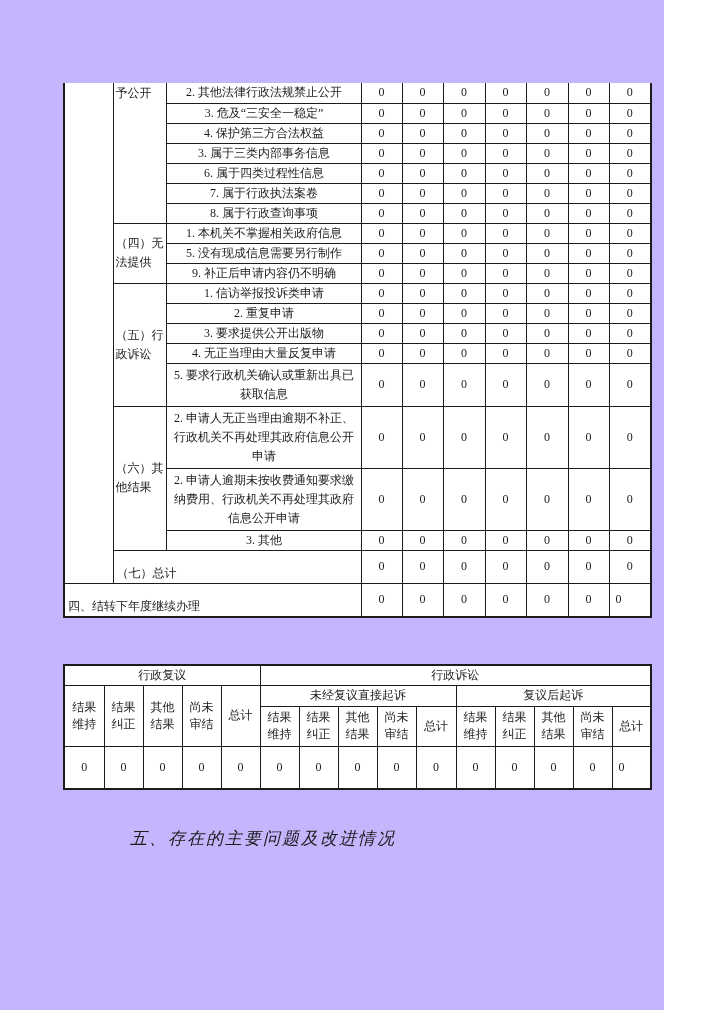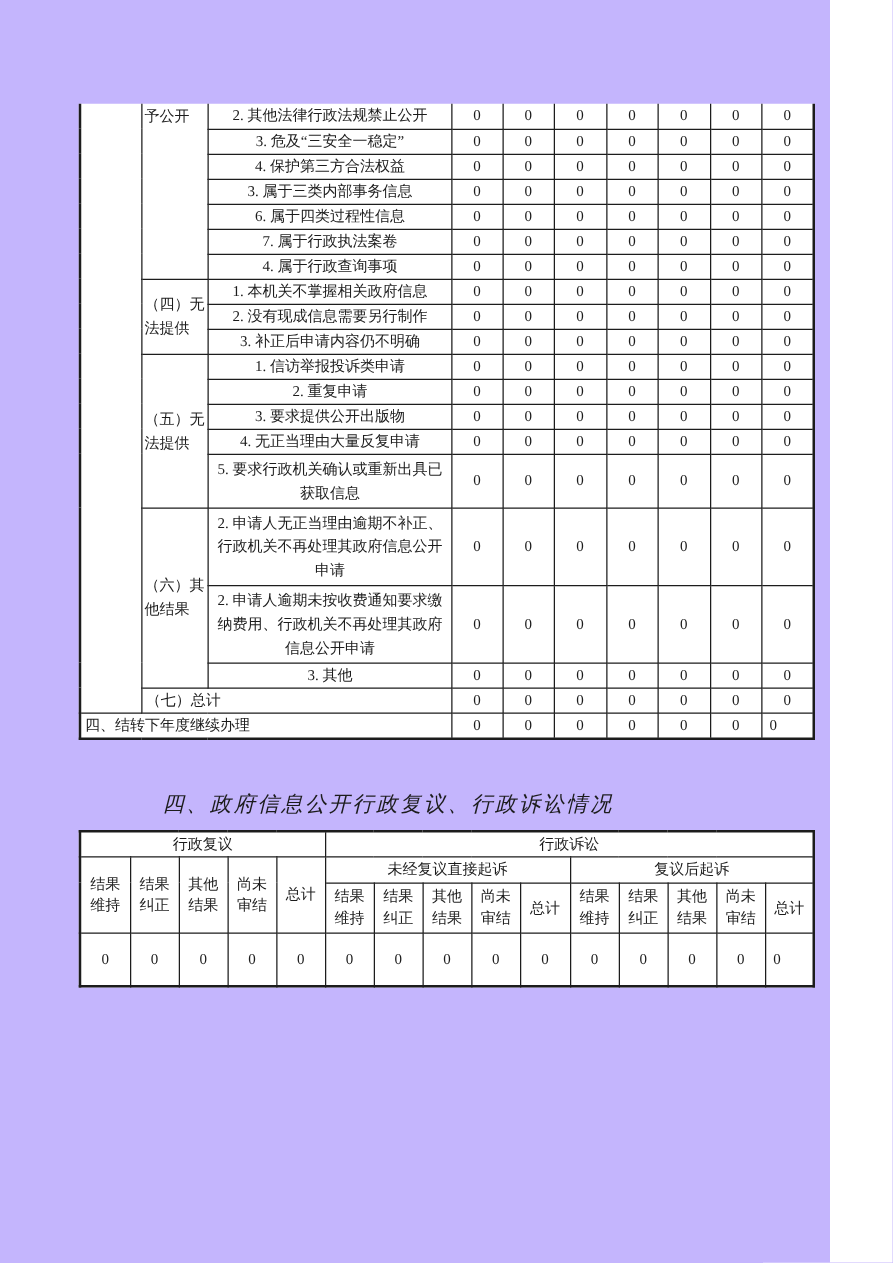--- a/index.html
+++ b/index.html
@@ -20,21 +20,21 @@
     overflow:hidden; vertical-align:middle;
     word-break:break-all;
   }
 
   
   #t1 { left:63px; top:83px; width:587px; border:2px solid #1c1c1c; border-top:none; }
   #t1 td.no-top { border-top-style:hidden; }
   #t1 td.cat  { text-align:left; padding:0 2px; }
   #t1 td.cat.v-top { vertical-align:top; padding-top:1px; }
   #t1 td.item { text-align:center; padding:0 3px 0 4px; }
-  #t1 td.lbl  { text-align:left; padding:0 0 0 3px; }
+  #t1 td.lbl  { text-align:left; padding:13px 0 0 3px; }
   #t1 td.val  { text-align:center; }
   tr.r-s { height:20px; }
   tr.r-m { height:43px;font-family:Liberation Serif, serif; }
   tr.r-l { height:62px; }
 
   
   #t2 { left:63px; top:664px; width:587px; border:2px solid #1c1c1c; }
   #t2 td { text-align:center; padding:0 2px; }
   #t2 td.hdr { line-height:17px; }
   tr.h1 { height:20px; }
@@ -129,62 +129,62 @@
           <td class="item">7. 属于行政执法案卷</td>
           <td class="val">0</td>
           <td class="val">0</td>
           <td class="val">0</td>
           <td class="val">0</td>
           <td class="val">0</td>
           <td class="val">0</td>
           <td class="val">0</td>
         </tr>
         <tr class="r-s">
-          <td class="item">4. 属于行政查询事项</td>
+          <td class="item">8. 属于行政查询事项</td>
           <td class="val">0</td>
           <td class="val">0</td>
           <td class="val">0</td>
           <td class="val">0</td>
           <td class="val">0</td>
           <td class="val">0</td>
           <td class="val">0</td>
         </tr>
         <tr class="r-s">
           <td class="cat" rowspan="3">（四）无法提供</td>
           <td class="item">1. 本机关不掌握相关政府信息</td>
           <td class="val">0</td>
           <td class="val">0</td>
           <td class="val">0</td>
           <td class="val">0</td>
           <td class="val">0</td>
           <td class="val">0</td>
           <td class="val">0</td>
         </tr>
         <tr class="r-s">
-          <td class="item">2. 没有现成信息需要另行制作</td>
-          <td class="val">0</td>
-          <td class="val">0</td>
-          <td class="val">0</td>
-          <td class="val">0</td>
-          <td class="val">0</td>
-          <td class="val">0</td>
-          <td class="val">0</td>
-        </tr>
-        <tr class="r-s">
-          <td class="item">3. 补正后申请内容仍不明确</td>
-          <td class="val">0</td>
-          <td class="val">0</td>
-          <td class="val">0</td>
-          <td class="val">0</td>
-          <td class="val">0</td>
-          <td class="val">0</td>
-          <td class="val">0</td>
-        </tr>
-        <tr class="r-s">
-          <td class="cat" rowspan="5">（五）无法提供</td>
+          <td class="item">5. 没有现成信息需要另行制作</td>
+          <td class="val">0</td>
+          <td class="val">0</td>
+          <td class="val">0</td>
+          <td class="val">0</td>
+          <td class="val">0</td>
+          <td class="val">0</td>
+          <td class="val">0</td>
+        </tr>
+        <tr class="r-s">
+          <td class="item">9. 补正后申请内容仍不明确</td>
+          <td class="val">0</td>
+          <td class="val">0</td>
+          <td class="val">0</td>
+          <td class="val">0</td>
+          <td class="val">0</td>
+          <td class="val">0</td>
+          <td class="val">0</td>
+        </tr>
+        <tr class="r-s">
+          <td class="cat" rowspan="5">（五）行政诉讼</td>
           <td class="item">1. 信访举报投诉类申请</td>
           <td class="val">0</td>
           <td class="val">0</td>
           <td class="val">0</td>
           <td class="val">0</td>
           <td class="val">0</td>
           <td class="val">0</td>
           <td class="val">0</td>
         </tr>
         <tr class="r-s">
@@ -274,21 +274,20 @@
           <td class="val">0</td>
           <td class="val">0</td>
           <td class="val">0</td>
           <td class="val">0</td>
           <td class="val">0</td>
           <td class="val val-left">0</td>
         </tr>
       </tbody>
   </table>
 
-  <h2 id="title4" class="sec-title">四、政府信息公开行政复议、行政诉讼情况</h2>
 
   <table id="t2" class="tbl">
     <colgroup>
       <col style="width:40px">
         <col style="width:39px">
         <col style="width:39px">
         <col style="width:39px">
         <col style="width:39px">
       <col style="width:39px">
         <col style="width:39px">
@@ -340,14 +339,15 @@
           <td class="val">0</td>
           <td class="val">0</td>
           <td class="val">0</td>
           <td class="val">0</td>
           <td class="val">0</td>
           <td class="val val-left">0</td>
         </tr>
       </tbody>
   </table>
 
+  <h2 id="title5" class="sec-title">五、存在的主要问题及改进情况</h2>
 
 </div>
 
 </body></html>

